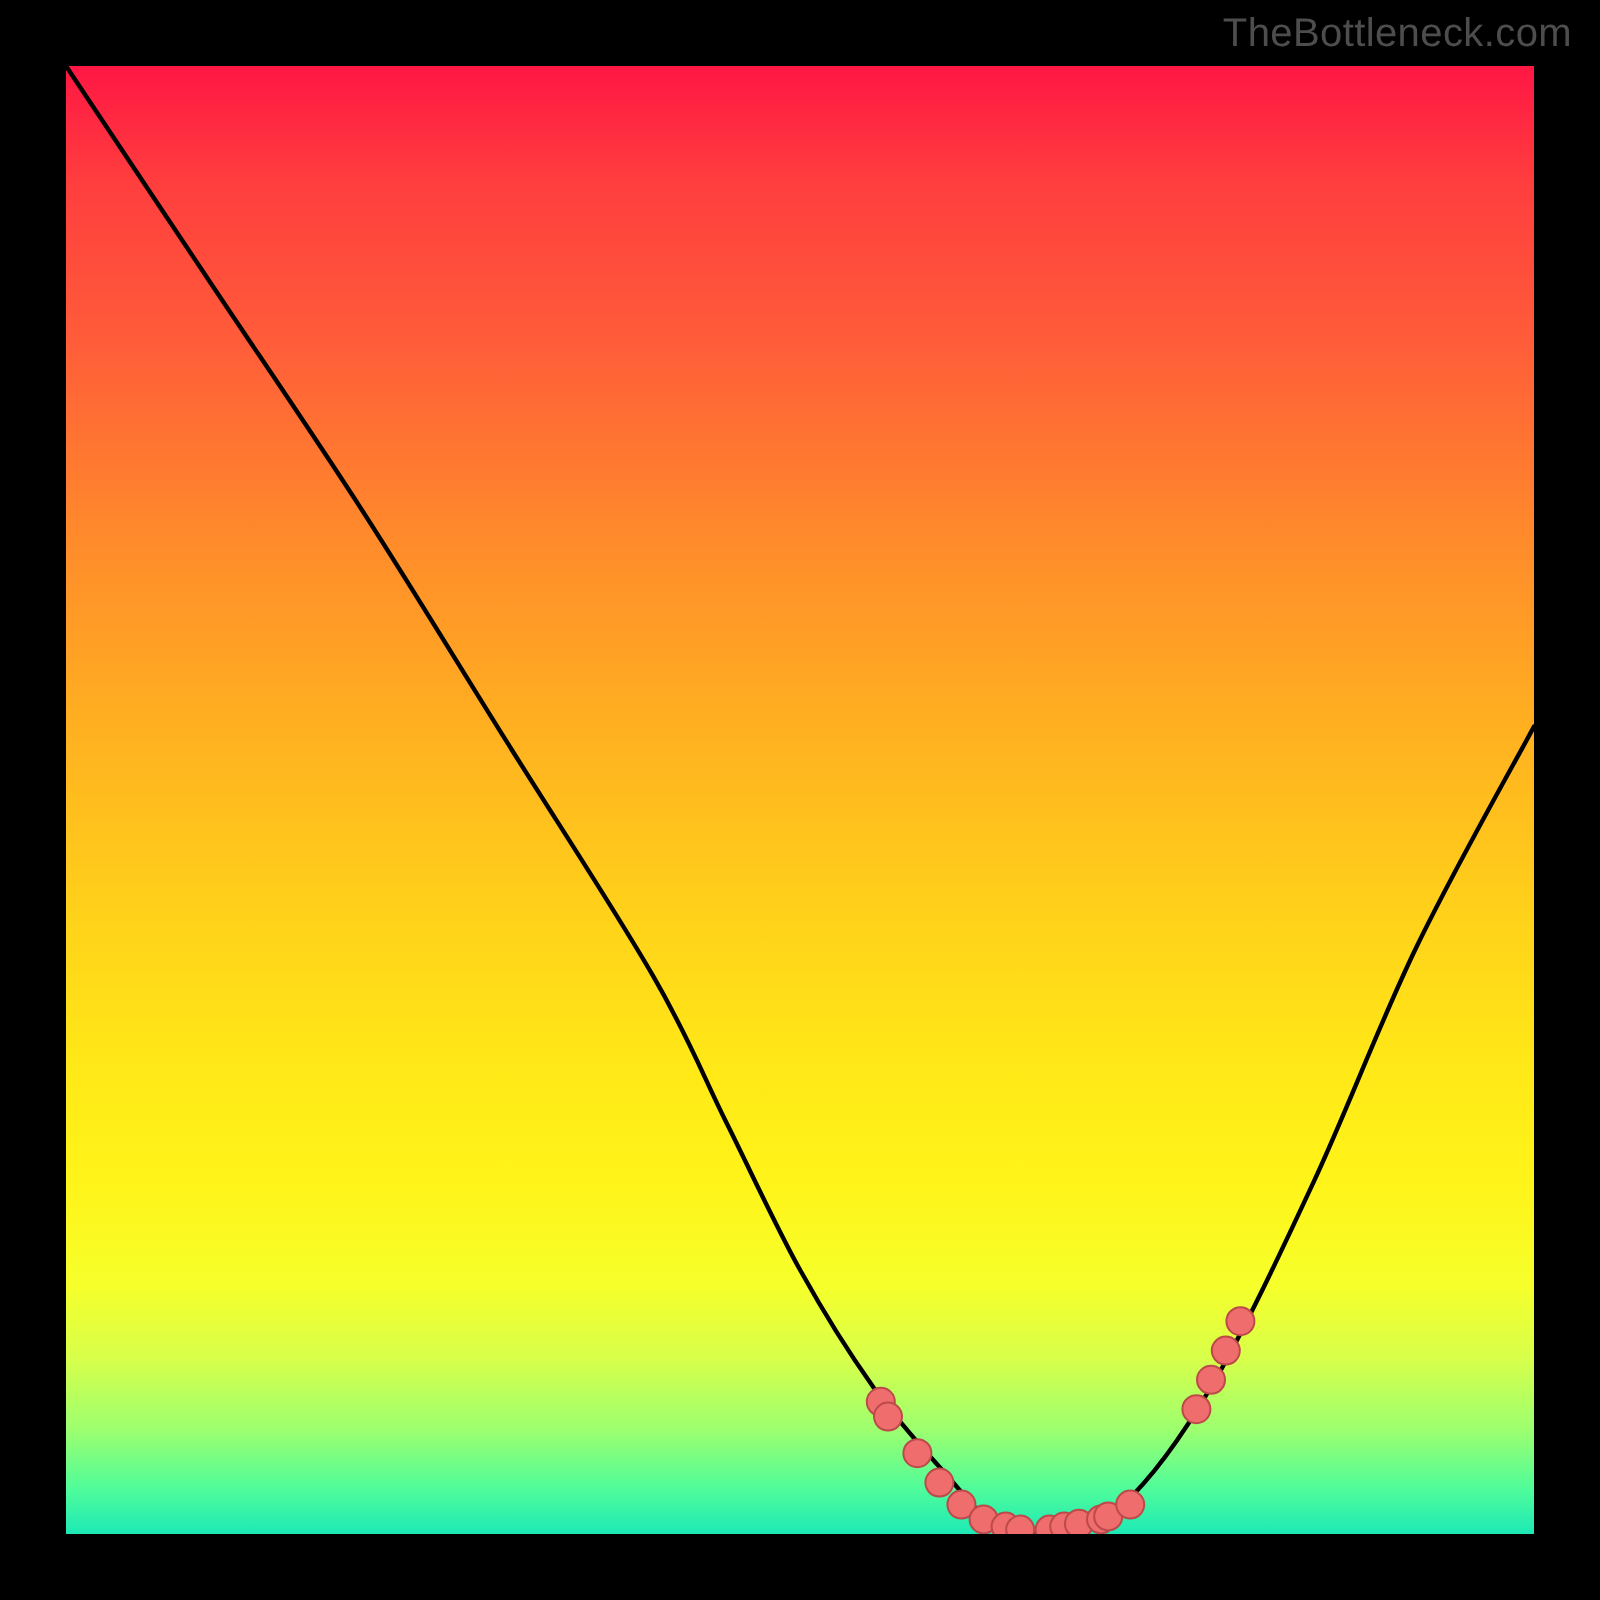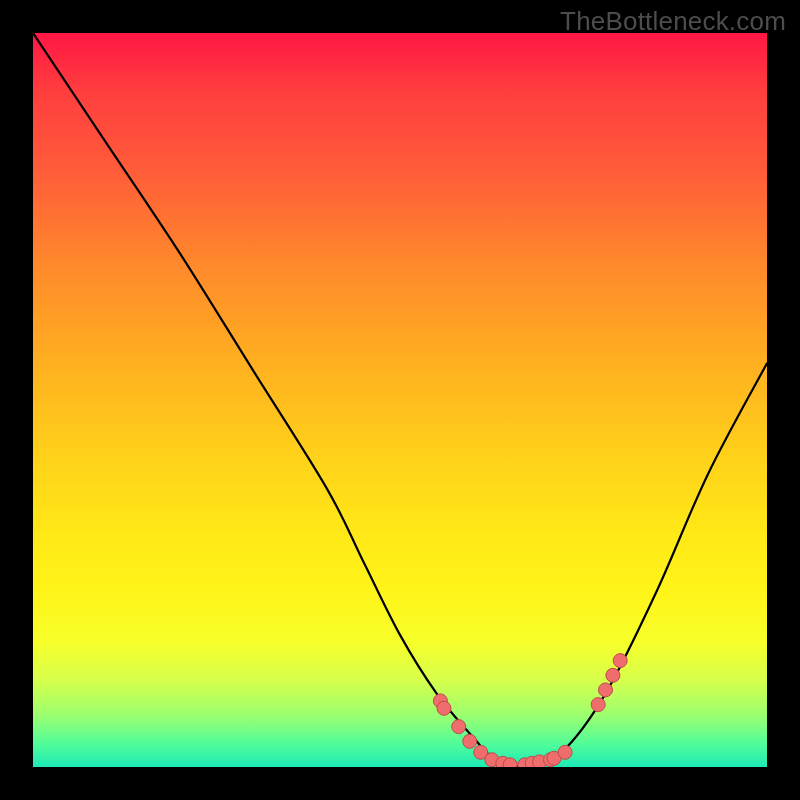--- a/index.html
+++ b/index.html
@@ -48,21 +48,21 @@
       #9bff70 93%,
       #4efc9b 97%,
       #1de9b6 100%
     );
   }
   .watermark {
     position: absolute;
     top: 6px;
     right: 14px;
     color: #4d4d4d;
-    font-size: 26px;
+    font-size: 20px;
     letter-spacing: 0.2px;
     font-weight: 400;
     user-select: none;
   }
   svg.curve {
     position: absolute;
     left: 0;
     top: 0;
     width: 100%;
     height: 100%;

